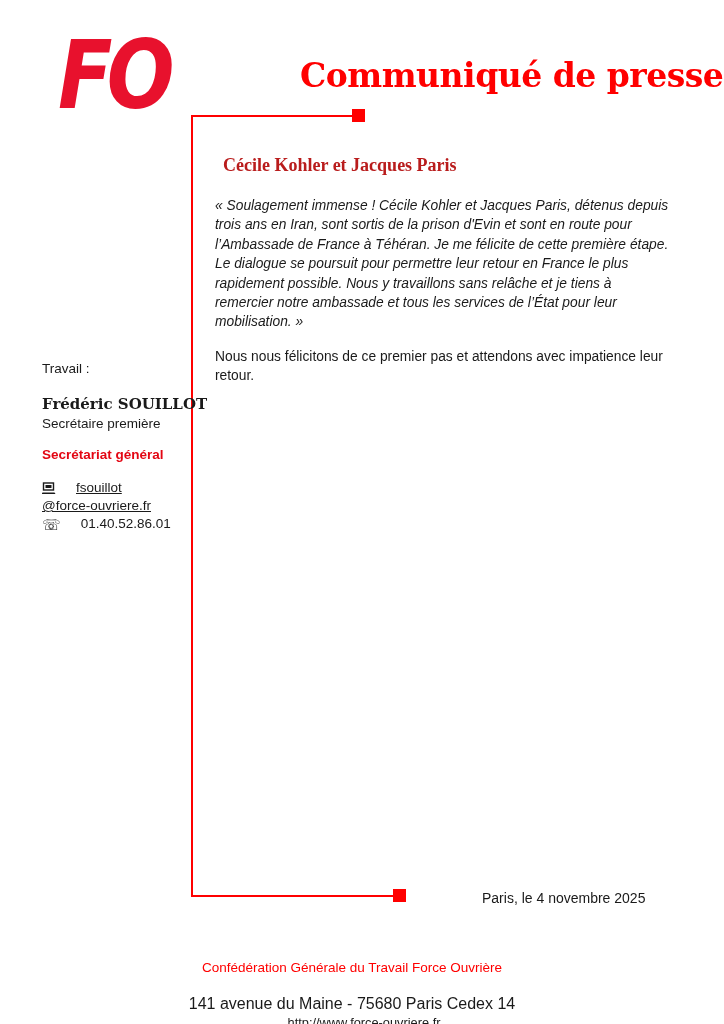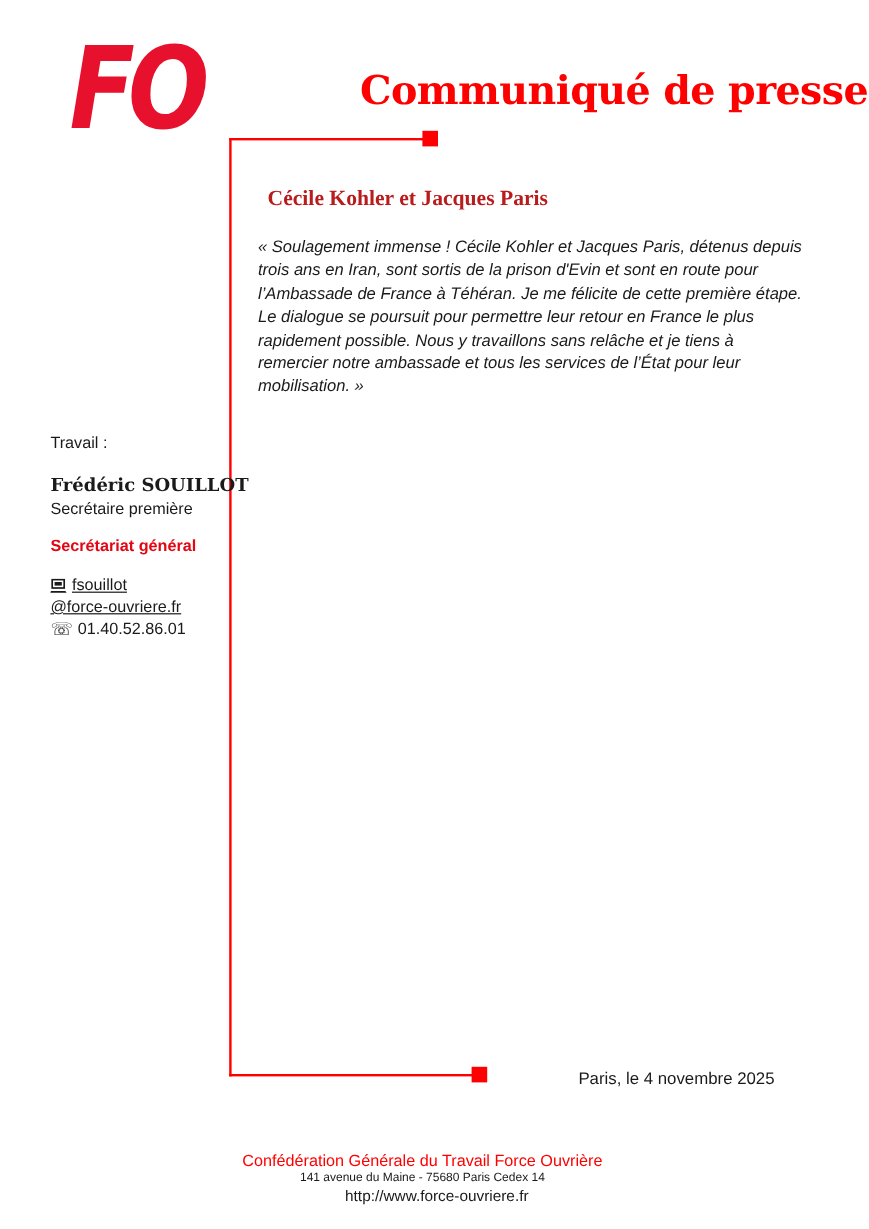--- a/index.html
+++ b/index.html
@@ -65,50 +65,51 @@
   .contact { position: absolute; left: 42px; top: 360px; width: 155px; font-size: 13.5px; line-height: 17px; }
   .contact-name {
     margin-top: 19px;
     font-family: "DejaVu Serif", serif;
     font-weight: bold; font-size: 15px;
     white-space: nowrap;
   }
   .contact-role { margin-top: 2px; }
   .contact-dept { margin-top: 14px; font-weight: bold; color: #e30613; }
   .contact-links { margin-top: 16px; line-height: 18px; }
-  .link-row { display: flex; align-items: center; gap: 4px; }
+  .link-row { display: flex; align-items: center; gap: 20px; }
   .underlined { text-decoration: underline; color: #1a1a1a; }
   .pc-icon svg { display: block; }
   .tel-icon { font-size: 15px; line-height: 1; }
 
   
   .footer {
     position: absolute; left: 0; top: 960px; width: 704px;
     text-align: center;
   }
   .footer-org { color: #ff0000; font-size: 13.5px; }
-  .footer-address { margin-top: 1px; font-size: 10px; }
+  .footer-address { margin-top: 20px; font-size: 16px; }
   .footer-site { margin-top: 2px; font-size: 12.8px; padding-left: 24px; }
 </style>
 </head>
 <body>
 
 <div class="logo">FO</div>
 <div class="doc-title">Communiqué de presse</div>
 
 <div class="rule-h-top"></div>
 <div class="rule-sq-top"></div>
 <div class="rule-v"></div>
 <div class="rule-h-bot"></div>
 <div class="rule-sq-bot"></div>
 
 <div class="headline">Cécile Kohler et Jacques Paris</div>
 
 <div class="body-copy">
   <p class="quote">« Soulagement immense ! Cécile Kohler et Jacques Paris, détenus depuis trois ans en Iran, sont sortis de la prison d'Evin et sont en route pour l’Ambassade de France à Téhéran. Je me félicite de cette première étape. Le dialogue se poursuit pour permettre leur retour en France le plus rapidement possible. Nous y travaillons sans relâche et je tiens à remercier notre ambassade et tous les services de l’État pour leur mobilisation. »</p>
+  <p>Nous nous félicitons de ce premier pas et attendons avec impatience leur retour.</p>
 </div>
 
 <div class="dateline">Paris, le 4 novembre 2025</div>
 
 <div class="contact">
   <div>Travail :</div>
   <div class="contact-name">Frédéric SOUILLOT</div>
   <div class="contact-role">Secrétaire première</div>
   <div class="contact-dept">Secrétariat général</div>
 

